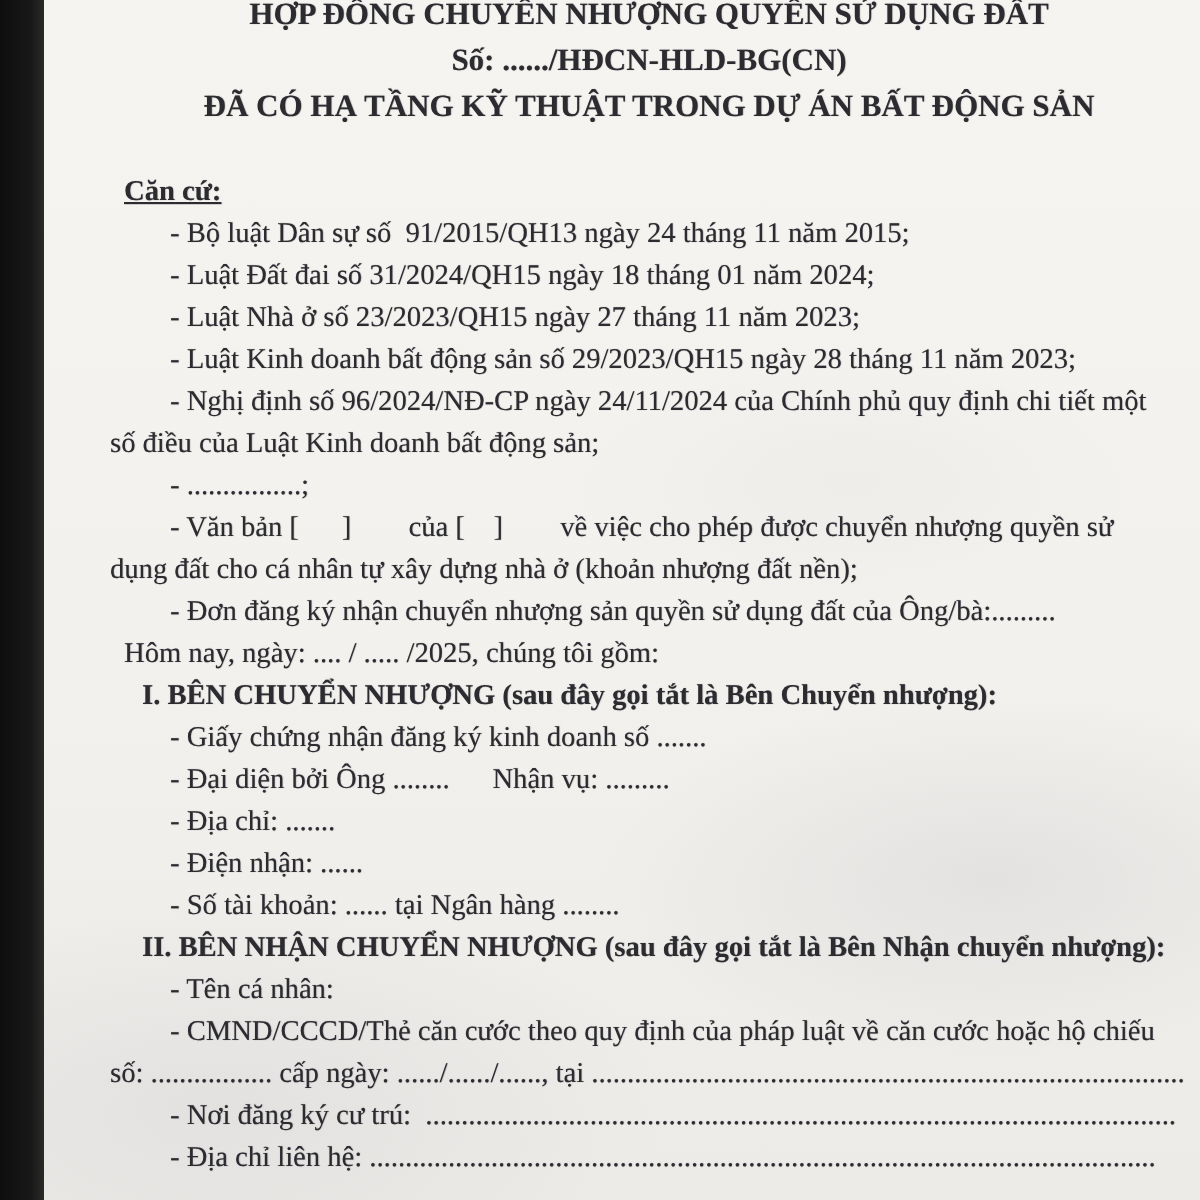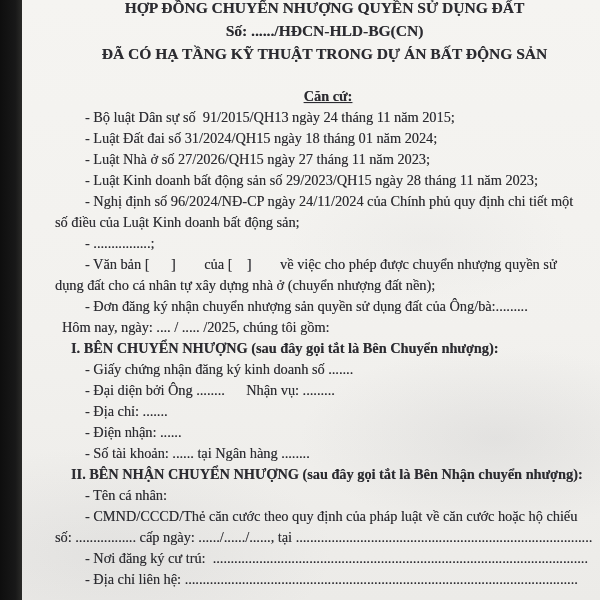--- a/index.html
+++ b/index.html
@@ -27,44 +27,44 @@
   .title-block { text-align:center; margin:-4px 0 0 0; }
   .t {
     margin:0; font-weight:bold; font-size:15.5px; line-height:23px; white-space:pre;
   }
   .doc-body { margin-top:21px; }
   .ln { margin:0; font-size:14.3px; line-height:21px; white-space:pre; }
   .ind    { padding-left:30px; }
   .ind-sm { padding-left:7px; }
   .ind-xs { padding-left:4px;margin-left:12px; }
   .b { font-weight:bold; }
-  .u { text-decoration:underline;text-align:center; }
+  .u { text-decoration:underline; }
 </style>
 </head>
 <body>
 
 <div class="stage">
   <div class="left-bar"></div>
   <div class="paper">
     <div class="title-block">
       <p class="t">HỢP ĐỒNG CHUYỂN NHƯỢNG QUYỀN SỬ DỤNG ĐẤT</p>
       <p class="t">Số: ....../HĐCN-HLD-BG(CN)</p>
       <p class="t">ĐÃ CÓ HẠ TẦNG KỸ THUẬT TRONG DỰ ÁN BẤT ĐỘNG SẢN</p>
     </div>
     <div class="doc-body" id="lines">
         <p class="ln b u ind-sm">Căn cứ:</p>
         <p class="ln ind">- Bộ luật Dân sự số  91/2015/QH13 ngày 24 tháng 11 năm 2015;</p>
         <p class="ln ind">- Luật Đất đai số 31/2024/QH15 ngày 18 tháng 01 năm 2024;</p>
-        <p class="ln ind">- Luật Nhà ở số 27/2026/QH15 ngày 27 tháng 11 năm 2023;</p>
+        <p class="ln ind">- Luật Nhà ở số 23/2023/QH15 ngày 27 tháng 11 năm 2023;</p>
         <p class="ln ind">- Luật Kinh doanh bất động sản số 29/2023/QH15 ngày 28 tháng 11 năm 2023;</p>
         <p class="ln ind">- Nghị định số 96/2024/NĐ-CP ngày 24/11/2024 của Chính phủ quy định chi tiết một</p>
         <p class="ln">số điều của Luật Kinh doanh bất động sản;</p>
         <p class="ln ind">- ................;</p>
         <p class="ln ind">- Văn bản [      ]        của [    ]        về việc cho phép được chuyển nhượng quyền sử</p>
-        <p class="ln">dụng đất cho cá nhân tự xây dựng nhà ở (chuyển nhượng đất nền);</p>
+        <p class="ln">dụng đất cho cá nhân tự xây dựng nhà ở (khoản nhượng đất nền);</p>
         <p class="ln ind">- Đơn đăng ký nhận chuyển nhượng sản quyền sử dụng đất của Ông/bà:.........</p>
         <p class="ln ind-sm">Hôm nay, ngày: .... / ..... /2025, chúng tôi gồm:</p>
         <p class="ln b ind-xs">I. BÊN CHUYỂN NHƯỢNG (sau đây gọi tắt là Bên Chuyển nhượng):</p>
         <p class="ln ind">- Giấy chứng nhận đăng ký kinh doanh số .......</p>
         <p class="ln ind">- Đại diện bởi Ông ........      Nhận vụ: .........</p>
         <p class="ln ind">- Địa chỉ: .......</p>
         <p class="ln ind">- Điện nhận: ......</p>
         <p class="ln ind">- Số tài khoản: ...... tại Ngân hàng ........</p>
         <p class="ln b ind-xs">II. BÊN NHẬN CHUYỂN NHƯỢNG (sau đây gọi tắt là Bên Nhận chuyển nhượng):</p>
         <p class="ln ind">- Tên cá nhân:</p>

